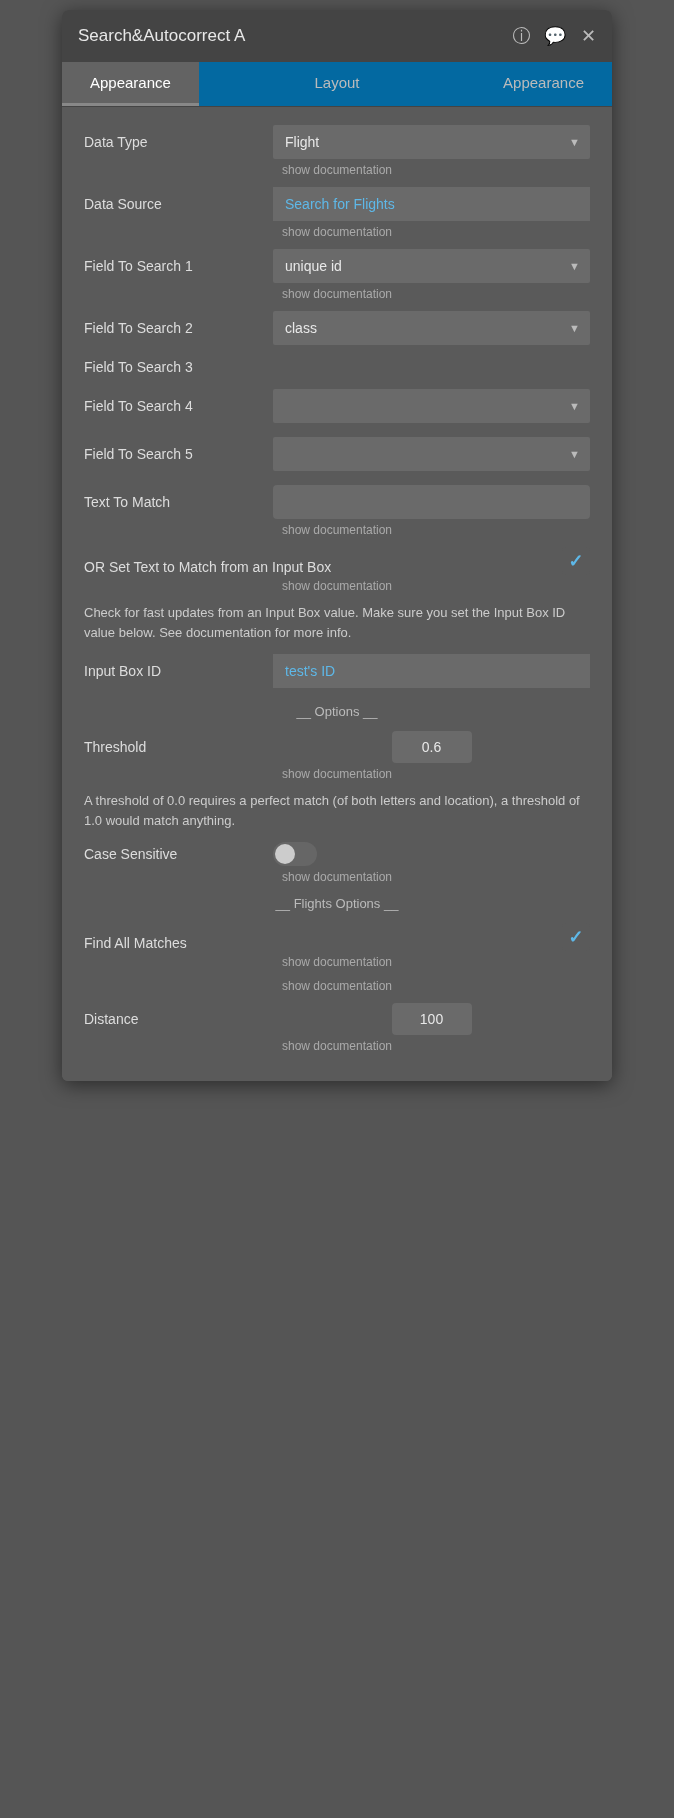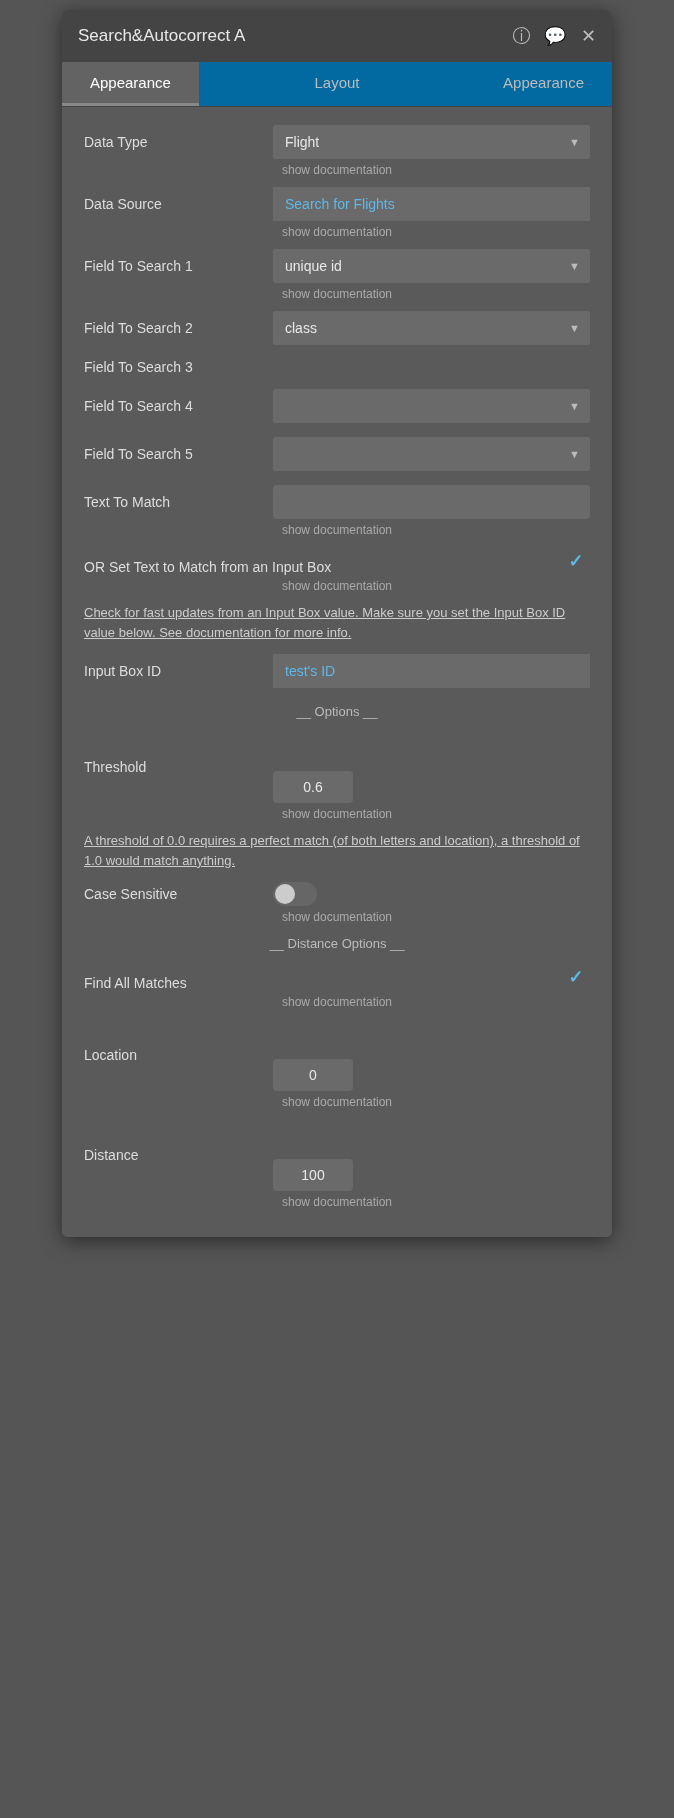--- a/index.html
+++ b/index.html
@@ -202,21 +202,20 @@
       left: 2px;
       transition: left 0.2s;
     }
 
     
     .info-text {
       color: #ccc;
       font-size: 13px;
       line-height: 1.5;
       margin-bottom: 14px;
-      text-decoration: underline;
     }
 
     
     .number-input {
       background: #6a6a6a;
       border: none;
       border-radius: 4px;
       color: #e8e8e8;
       padding: 8px 12px;
       font-size: 14px;
@@ -232,23 +231,22 @@
       text-align: center;
     }
 
     
     .mb4 { margin-bottom: 4px; }
     .mb12 { margin-bottom: 12px; }
     .mb16 { margin-bottom: 16px; }
 
     .right-align-wrap {
       display: flex;
-      justify-content: flex-start;
+      justify-content: center;
       flex: 1;
-      margin-top: 40px;
     }
   </style>
 </head>
 <body>
 
 <div class="panel">
 
   <div class="panel-header">
     <span class="panel-title">Search&amp;Autocorrect A</span>
     <div class="header-icons">
@@ -369,36 +367,30 @@
     <span class="doc-link">show documentation</span>
 
     <p class="info-text mb12">A threshold of 0.0 requires a perfect match (of both letters and location), a threshold of 1.0 would match anything.</p>
 
     <div class="form-row mb4">
       <span class="form-label">Case Sensitive</span>
       <div class="toggle off"></div>
     </div>
     <span class="doc-link">show documentation</span>
 
-    <div class="section-divider">__ Distance Options __</div>
+    <div class="section-divider">__ Flights Options __</div>
 
     <div class="checkbox-row mb4">
       <span class="checkbox-label">Find All Matches</span>
       <div class="checkbox-box checked">
         <span class="checkmark">✓</span>
       </div>
     </div>
     <span class="doc-link">show documentation</span>
 
-    <div class="form-row mb4">
-      <span class="form-label">Location</span>
-      <div class="right-align-wrap">
-        <input type="text" class="number-input" value="0" style="">
-      </div>
-    </div>
     <span class="doc-link">show documentation</span>
 
     <div class="form-row mb4">
       <span class="form-label">Distance</span>
       <div class="right-align-wrap">
         <input type="text" class="number-input" value="100" style="">
       </div>
     </div>
     <span class="doc-link">show documentation</span>
 

